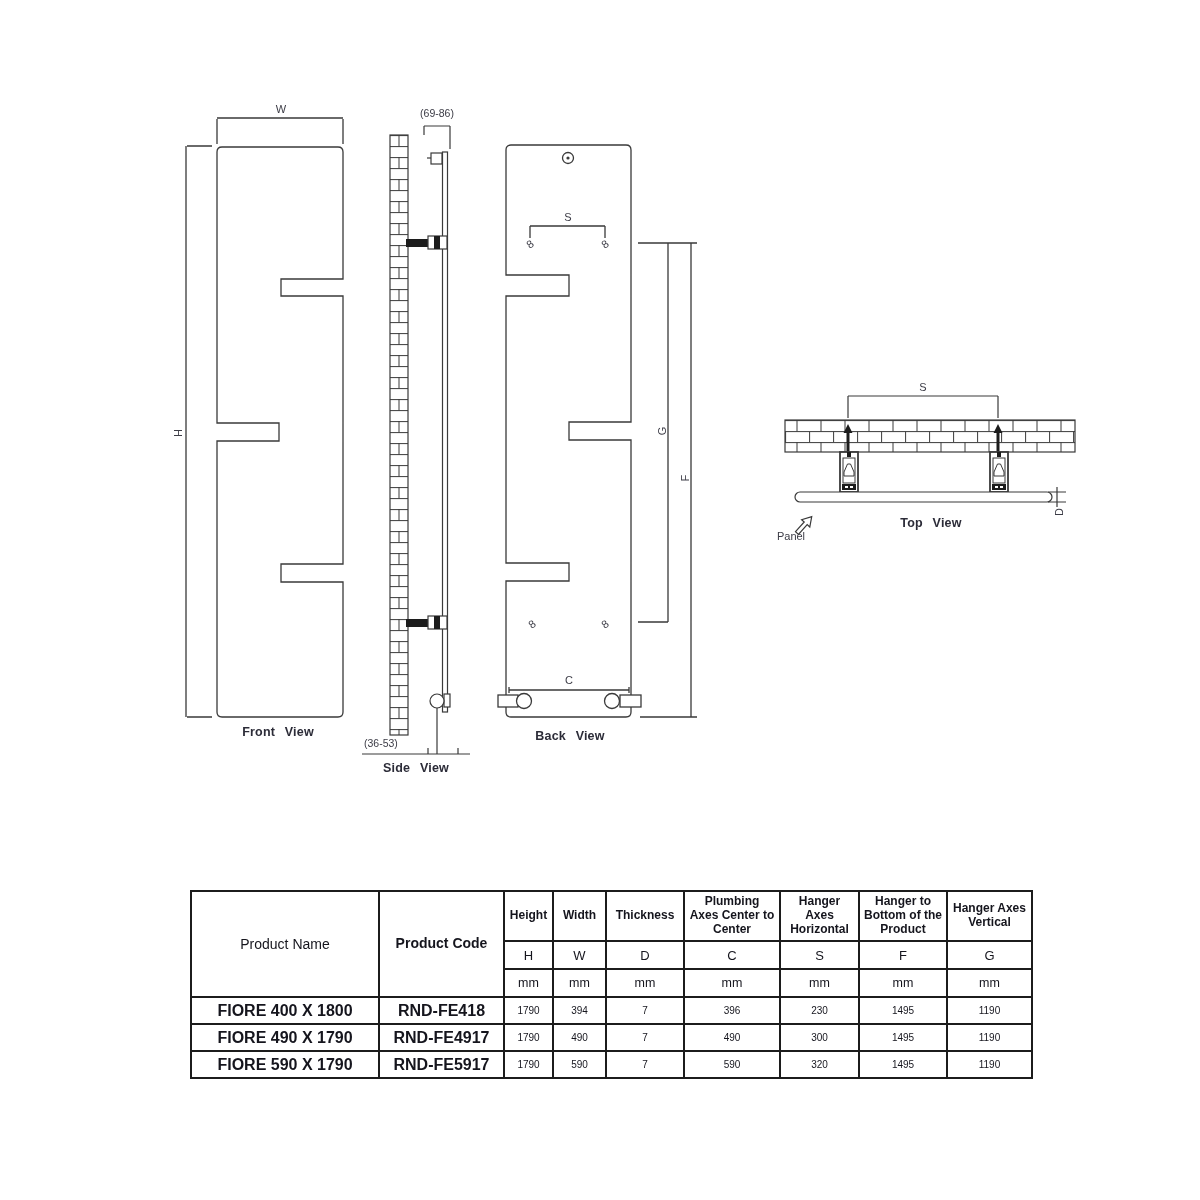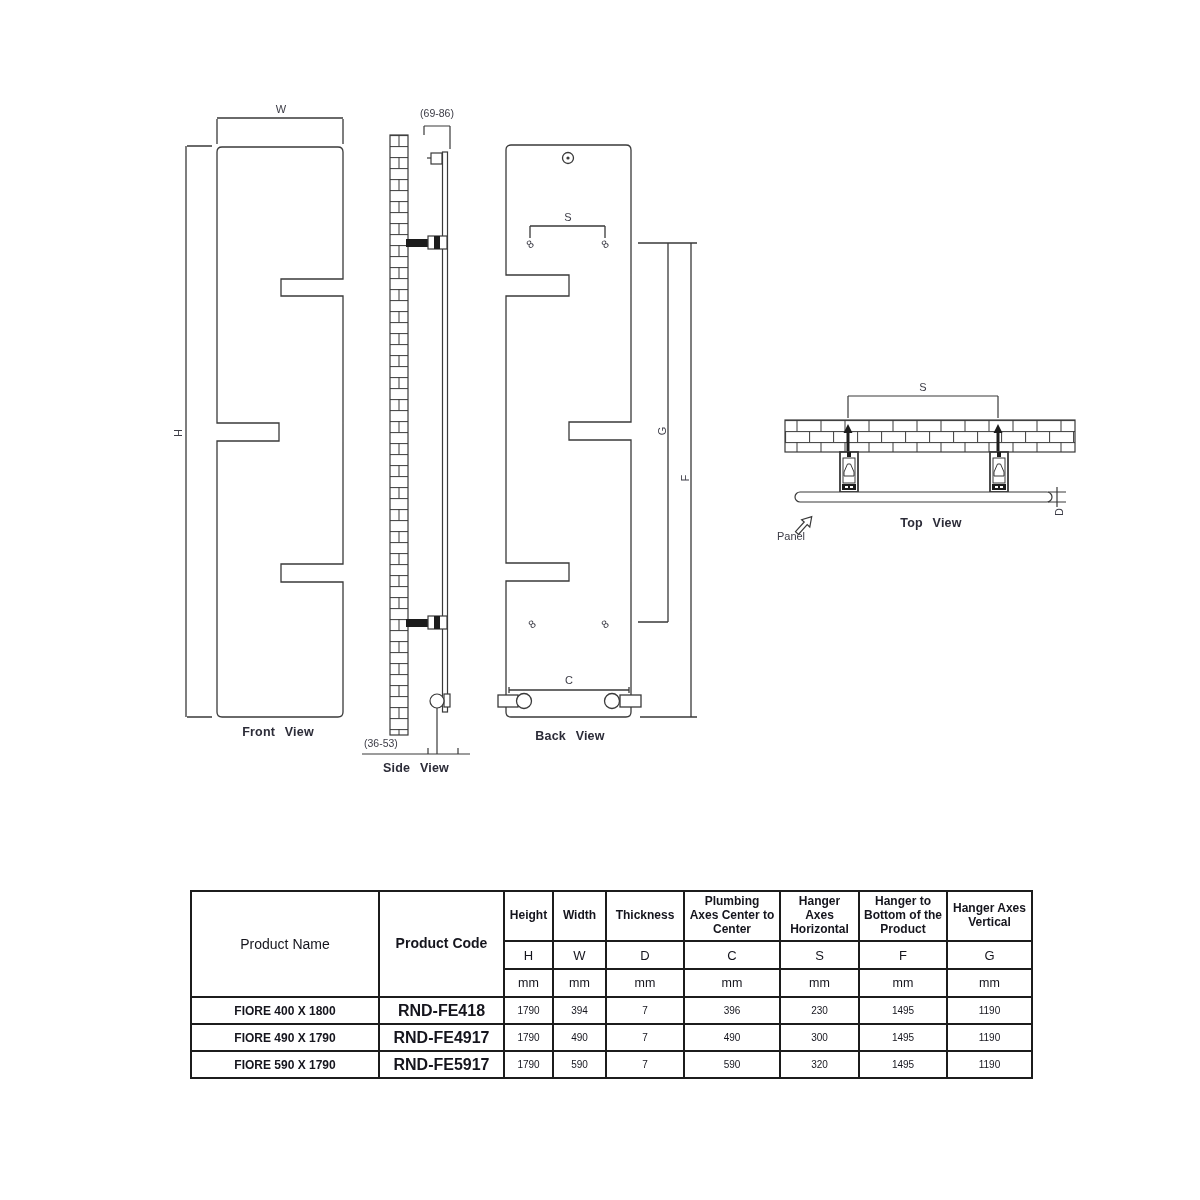--- a/index.html
+++ b/index.html
@@ -18,21 +18,21 @@
   table.spec{border-collapse:collapse;table-layout:fixed;width:841px;color:#15151d;}
   table.spec th,table.spec td{
     border:2px solid #1c1c1c;text-align:center;vertical-align:middle;
     padding:1px 4px;overflow:hidden;
   }
   .h-group{font-size:12px;font-weight:bold;line-height:1.15;}
   .h-name{font-size:14px;font-weight:normal;}
   .h-code{font-size:14px;font-weight:bold;line-height:1.25;}
   .h-letter{font-size:13px;font-weight:normal;}
   .h-unit{font-size:12.5px;font-weight:normal;margin-top:16px;}
-  .c-name{font-size:12px;font-weight:bold;}
+  .c-name{font-size:16px;font-weight:bold;}
   .c-code{font-size:16px;font-weight:bold;}
   .c-val{font-size:10px;font-weight:normal;}
   tr.r-head1{height:50px;} tr.r-head2{height:28px;} tr.r-head3{height:28px;}
   tr.r-data{height:27px;}
 </style>
 </head>
 <body>
 
 <div class="canvas">
 

